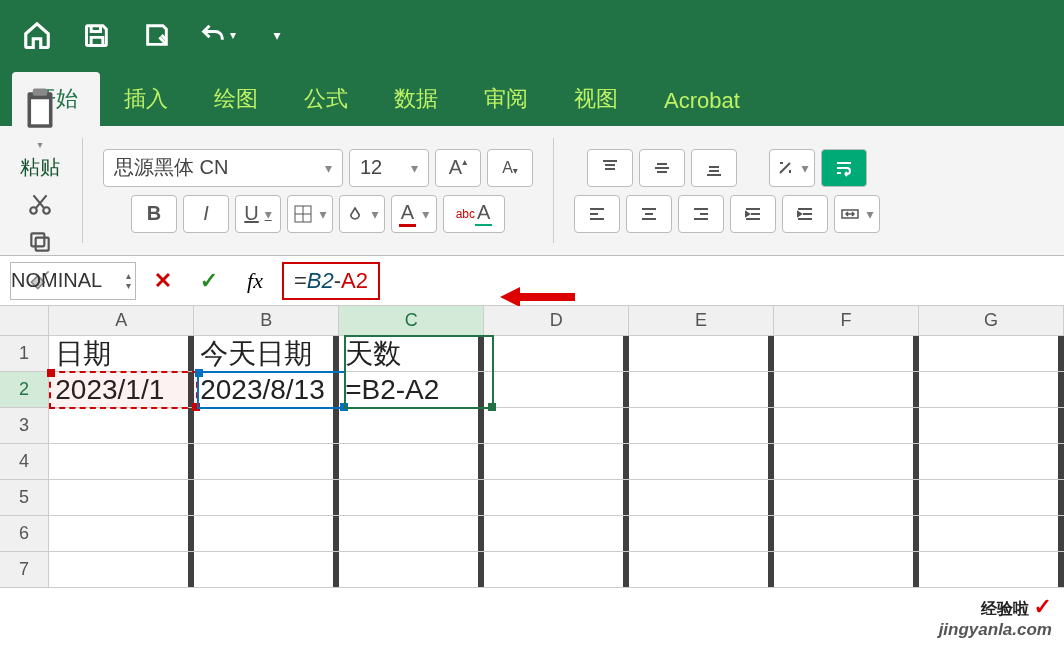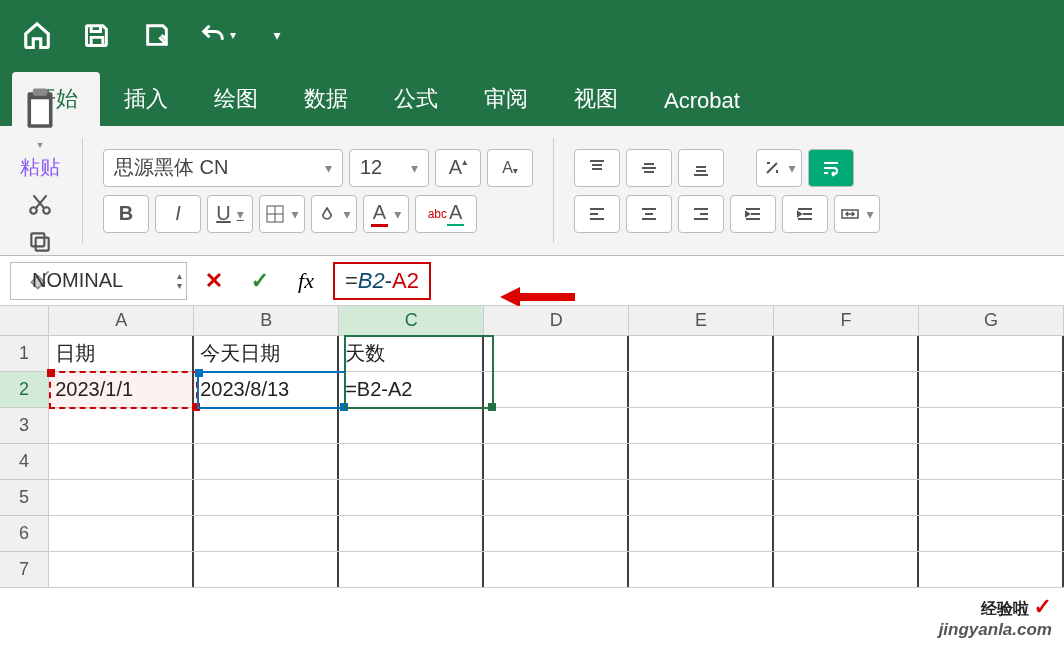--- a/index.html
+++ b/index.html
@@ -3,57 +3,57 @@
 <meta charset="utf-8">
 <style>
 * { box-sizing: border-box; margin: 0; padding: 0; font-family: "Segoe UI", Arial, sans-serif; }
 body { background: #fff; width: 1064px; height: 648px; overflow: hidden; position: relative; }
 
 .topbar { background: #217346; height: 70px; display: flex; align-items: center; padding: 0 18px; gap: 22px; }
 .topbar .tico { color: #fff; width: 38px; height: 38px; display: flex; align-items: center; justify-content: center; }
 .topbar svg { stroke: #fff; fill: none; stroke-width: 2.5; }
 
 .tabbar { background: #217346; height: 56px; display: flex; align-items: flex-end; padding: 0 12px; gap: 2px; }
-.tab { color: #ffffff; font-size: 22px; padding: 12px 22px 12px 22px; cursor: pointer; }
+.tab { color: #bef264; font-size: 22px; padding: 12px 22px 12px 22px; cursor: pointer; }
 .tab.active { background: #f4f4f4; color: #217346; font-weight: 500; border-radius: 4px 4px 0 0; }
 
 .ribbon { background: #f4f4f4; height: 130px; display: flex; border-bottom: 1px solid #bbb; padding: 6px 10px; gap: 8px; }
-.ribgroup { display: flex; flex-direction: column; align-items: flex-start; justify-content: center; padding: 4px 8px; }
+.ribgroup { display: flex; flex-direction: column; align-items: center; justify-content: center; padding: 4px 8px; }
 .sep { width: 1px; background: #ccc; margin: 6px 4px; }
 .paste-area { display: flex; align-items: center; gap: 10px; }
 .paste-btn { display: flex; flex-direction: column; align-items: center; gap: 4px; }
 .paste-side { display: flex; flex-direction: column; gap: 8px; align-items: center; }
-.lbl { font-size: 20px; color: #8b5cf6; }
+.lbl { font-size: 20px; color: #14532d; }
 .iconbtn { background: #fff; border: 1px solid #bbb; border-radius: 4px; min-width: 46px; height: 38px; display: inline-flex; align-items: center; justify-content: center; font-size: 20px; color: #555; cursor: pointer; }
 .iconbtn.wide { min-width: 62px; }
 .row { display: flex; gap: 6px; }
 .fontsel { background: #fff; border: 1px solid #bbb; border-radius: 4px; height: 38px; padding: 4px 10px; display: flex; align-items: center; justify-content: space-between; font-size: 20px; color: #444; }
 .dd::after { content: "▾"; margin-left: 6px; color: #888; font-size: 14px; }
 
 .namebox-row { height: 50px; display: flex; align-items: center; border-bottom: 1px solid #ccc; padding: 0 10px; gap: 8px; }
-.namebox { border: 1px solid #bbb; height: 38px; width: 177px; display: flex; align-items: center; padding: 0 21px; font-size: 20px; color: #333; position: relative; }
+.namebox { border: 1px solid #bbb; height: 38px; width: 126px; display: flex; align-items: center; padding: 0 0; font-size: 20px; color: #333; position: relative; }
 .namebox .spin { position: absolute; right: 4px; display: flex; flex-direction: column; font-size: 10px; color: #666; line-height: 10px; }
 .fbar-btn { width: 38px; height: 38px; display: flex; align-items: center; justify-content: center; font-size: 22px; cursor: pointer; }
 .formula-box { border: 2px solid #c00; padding: 4px 10px; font-size: 22px; display: flex; align-items: center; height: 38px; }
 .formula-box .eq { color: #333; }
 .formula-box .ref-b { color: #0c4a6e; font-style: italic; }
 .formula-box .op { color: #333; }
 .formula-box .ref-a { color: #c00; }
 
 .arrow { position: absolute; left: 500px; top: 282px; }
 
 .grid-area { position: relative; height: 340px; }
 .colhdrs { display: flex; height: 30px; border-bottom: 1px solid #ccc; }
 .corner { width: 50px; border-right: 1px solid #ccc; background: #f0f0f0; }
 .colhdr { width: 147px; border-right: 1px solid #ccc; background: #f0f0f0; display: flex; align-items: center; justify-content: center; color: #555; font-size: 18px; }
 .colhdr.active { background: #d4ead9; color: #217346; }
 .gridrow { display: flex; height: 36px; border-bottom: 1px solid #ccc; }
 .rowhdr { width: 50px; border-right: 1px solid #ccc; background: #f0f0f0; display: flex; align-items: center; justify-content: center; color: #555; font-size: 18px; }
 .rowhdr.active { background: #d4ead9; color: #217346; }
-.cell { width: 147px; border-right: 2px solid #404040; display: flex; align-items: center; padding: 0 6px; font-size: 20px; color: #222; position: relative; }
+.cell { width: 147px; border-right: 6px solid #404040; display: flex; align-items: center; padding: 0 6px; font-size: 28px; color: #222; position: relative; }
 
 .sel-a2 { position: absolute; left: 49px; top: 65px; width: 149px; height: 38px; border: 2px dashed #c00; background: rgba(200,0,0,0.05); pointer-events: none; }
 .sel-a2::before, .sel-a2::after { content: ""; position: absolute; width: 8px; height: 8px; background: #c00; }
 .sel-a2::before { left: -4px; top: -4px; }
 .sel-a2::after { right: -4px; bottom: -4px; }
 .sel-b2 { position: absolute; left: 197px; top: 65px; width: 149px; height: 38px; border: 2px solid #0070c0; pointer-events: none; }
 .sel-b2::before, .sel-b2::after { content: ""; position: absolute; width: 8px; height: 8px; background: #0070c0; }
 .sel-b2::before { left: -4px; top: -4px; }
 .sel-b2::after { right: -4px; bottom: -4px; }
 .sel-c { position: absolute; left: 344px; top: 29px; width: 150px; height: 74px; border: 2px solid #217346; pointer-events: none; }
@@ -90,22 +90,22 @@
       </svg>
       <span style="color:#fff;font-size:12px;margin-left:2px">▾</span>
     </div>
   <div class="tico" style="font-size:14px;color:#fff">▾</div>
 </div>
 
 <div class="tabbar">
   <div class="tab active">开始</div>
   <div class="tab">插入</div>
   <div class="tab">绘图</div>
+  <div class="tab">公式</div>
   <div class="tab">数据</div>
-  <div class="tab">公式</div>
   <div class="tab">审阅</div>
   <div class="tab">视图</div>
   <div class="tab">Acrobat</div>
 </div>
 
 <div class="ribbon">
   <div class="ribgroup paste-area">
     <div class="paste-btn">
       <svg width="44" height="50" viewBox="0 0 24 28">
           <rect x="5" y="4" width="14" height="20" rx="1" fill="#555"></rect>

